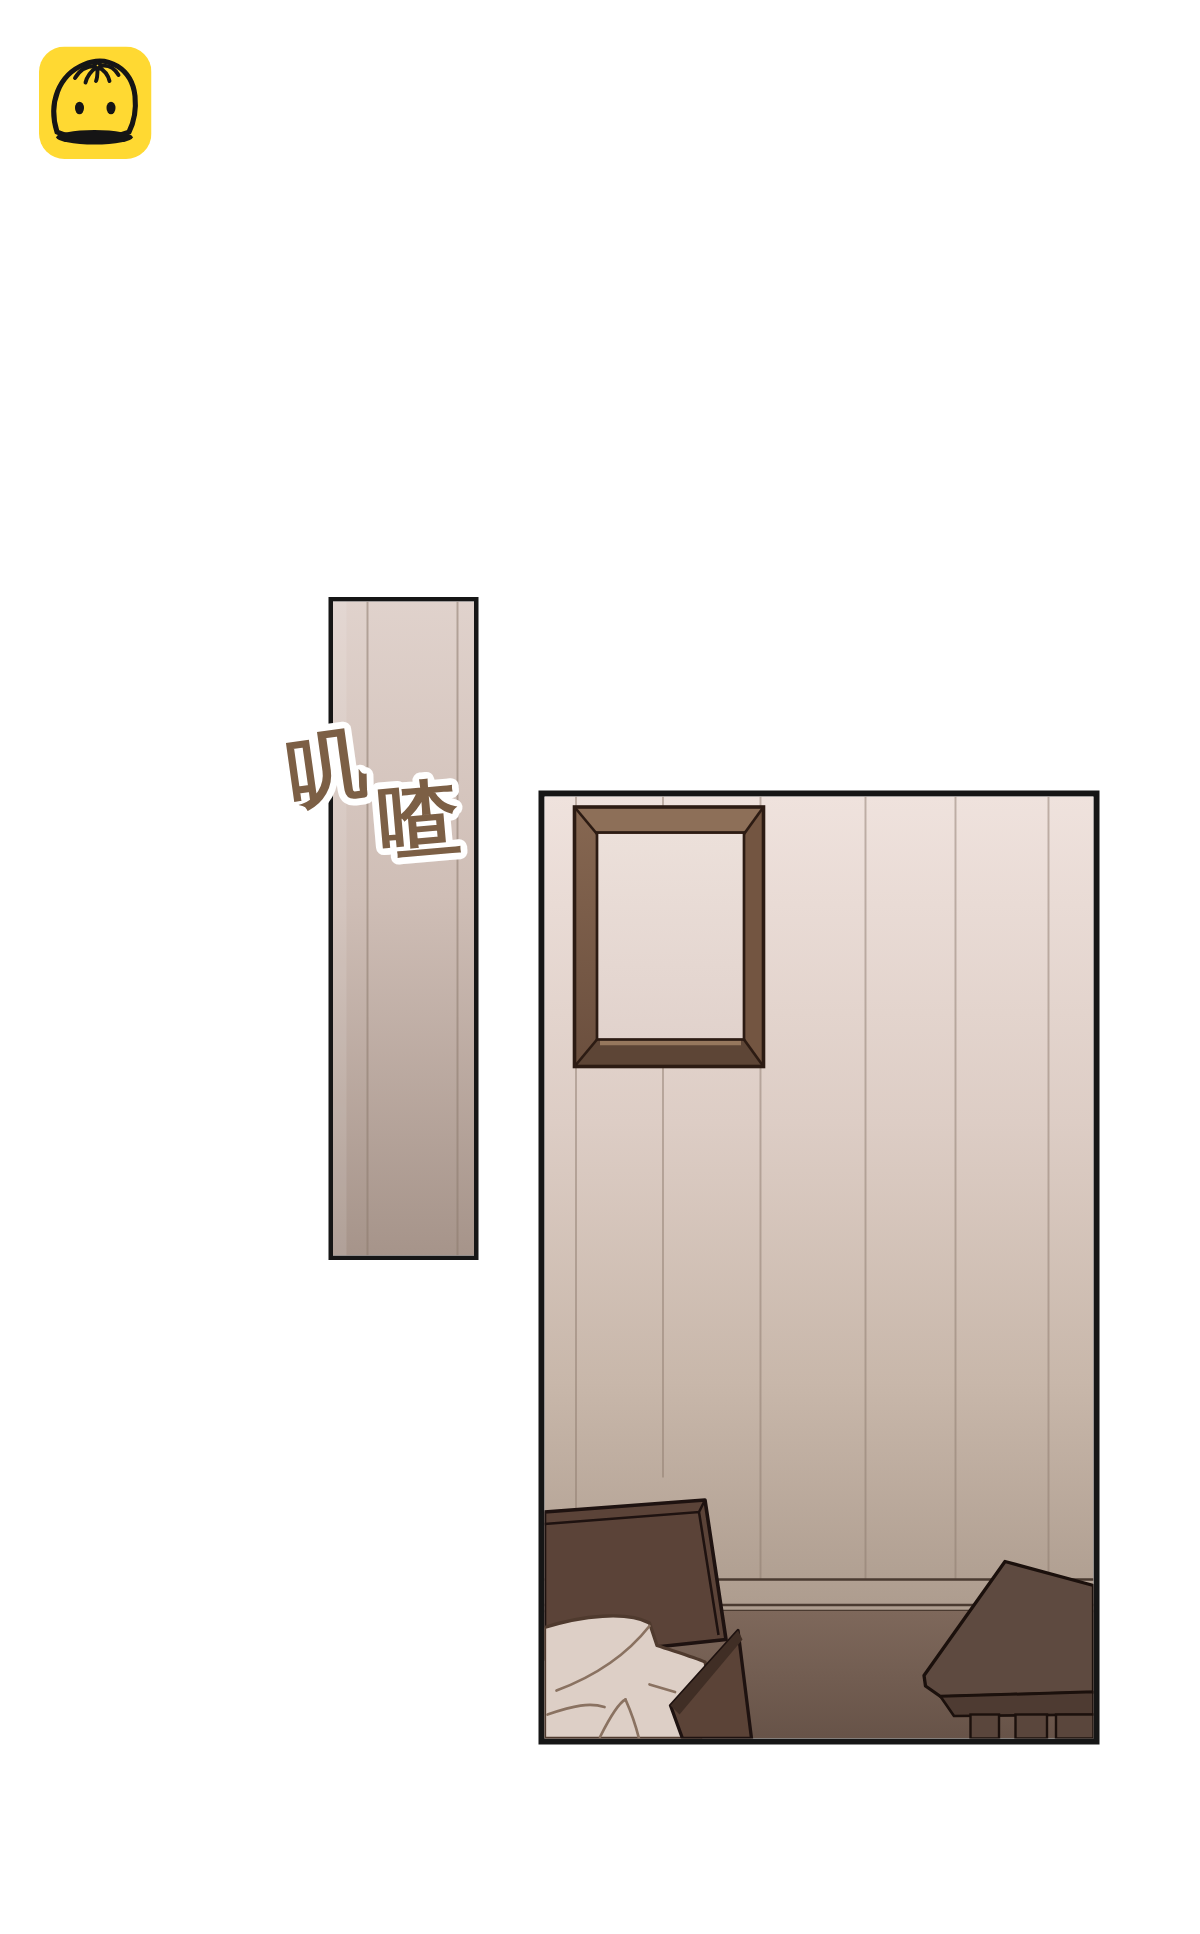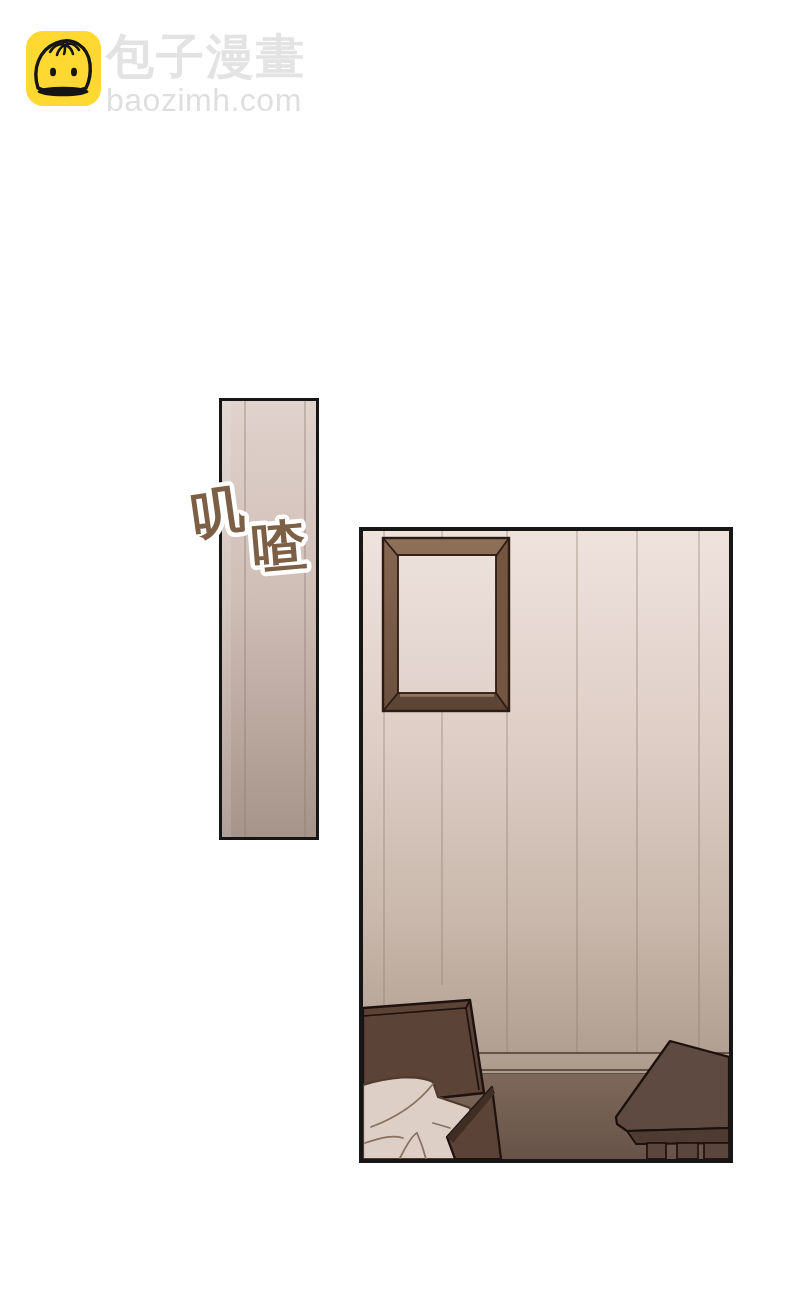--- a/index.html
+++ b/index.html
@@ -50,24 +50,20 @@
         <path d="M 39 15 C 39 18 39 21 38 23"></path>
         <path d="M 40 14 C 44 16 46 19 47 23"></path>
         <path d="M 41 13 C 46 12 50 14 53 19"></path>
       </g>
 
       <ellipse cx="27" cy="41" rx="3" ry="4.2" fill="#151515"></ellipse>
       <ellipse cx="48" cy="41" rx="3" ry="4.2" fill="#151515"></ellipse>
 
       <ellipse cx="37" cy="60.5" rx="25.5" ry="4.8" fill="#151515"></ellipse>
     </svg>
-    <div class="wm-text">
-      <div class="wm-cjk">包子漫畫</div>
-      <div class="wm-domain">baozimh.com</div>
-    </div>
   </div>
 
   <div class="panel panel-narrow">
     <svg width="94" height="436" viewBox="0 0 94 436" preserveAspectRatio="none">
       <defs>
         <linearGradient id="wallGradNarrow" x1="0" y1="0" x2="0" y2="1">
           <stop offset="0" stop-color="#e0d2cc"></stop>
           <stop offset="0.45" stop-color="#cfbeb6"></stop>
           <stop offset="1" stop-color="#a6948a"></stop>
         </linearGradient>

